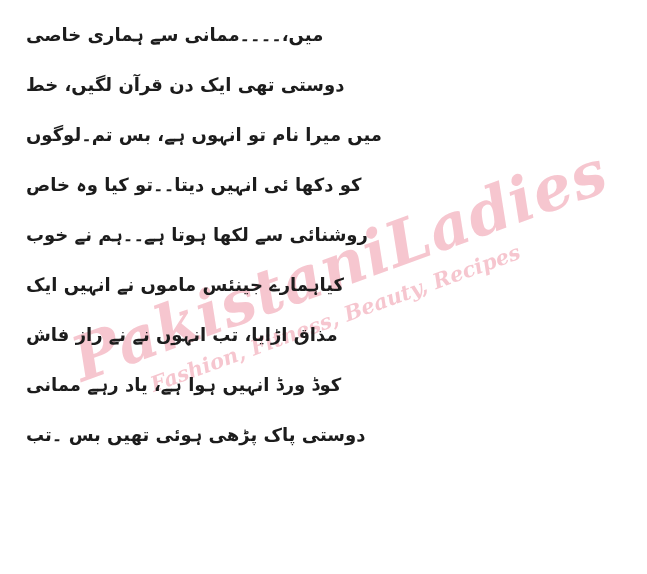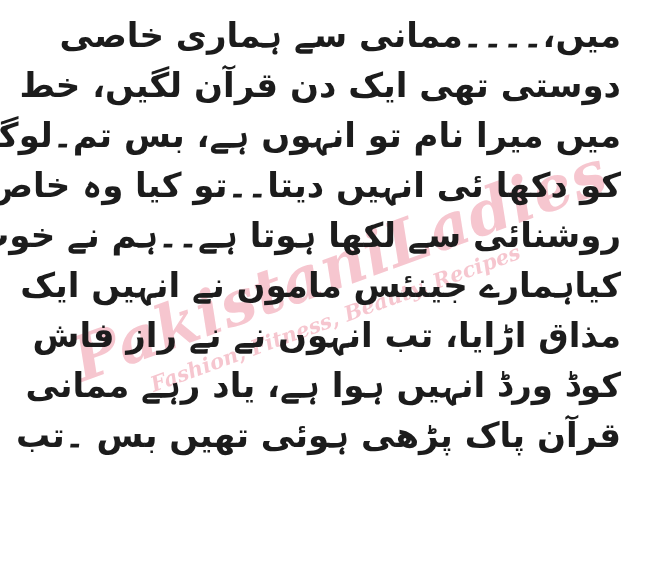--- a/index.html
+++ b/index.html
@@ -49,23 +49,23 @@
     font-style: italic;
     color: rgba(233, 120, 140, 0.42);
     margin-top: 4px;
     white-space: nowrap;
   }
   
   #urdu-text {
     position: relative;
     z-index: 2;
     direction: rtl;
-    text-align: right;
+    text-align: left;
     font-family: "DejaVu Sans", sans-serif;
-    font-size: 34px;
+    font-size: 18px;
     font-weight: bold;
     color: #1c1c1c;
     line-height: 50px;
     padding: 10px 26px 0 26px;
     box-sizing: border-box;
     width: 647px;
   }
   #urdu-text .line {
     display: block;
     white-space: nowrap;
@@ -83,16 +83,16 @@
 
   <div id="urdu-text">
     <span class="line">میں،۔۔۔۔ممانی سے ہماری خاصی</span>
     <span class="line">دوستی تھی ایک دن قرآن لگیں، خط</span>
     <span class="line">میں میرا نام تو انہوں ہے، بس تم۔لوگوں</span>
     <span class="line">کو دکھا ئی انہیں دیتا۔۔تو کیا وہ خاص</span>
     <span class="line">روشنائی سے لکھا ہوتا ہے۔۔ہم نے خوب</span>
     <span class="line">کیاہمارے جینئس ماموں نے انہیں ایک</span>
     <span class="line">مذاق اڑایا، تب انہوں نے نے راز فاش</span>
     <span class="line">کوڈ ورڈ انہیں ہوا  ہے، یاد رہے ممانی</span>
-    <span class="line">قرآن پاک پڑھی ہوئی تھیں بس ۔تب</span>
+    <span class="line">دوستی پاک پڑھی ہوئی تھیں بس ۔تب</span>
   </div>
 
 </div>
 
 </body></html>

